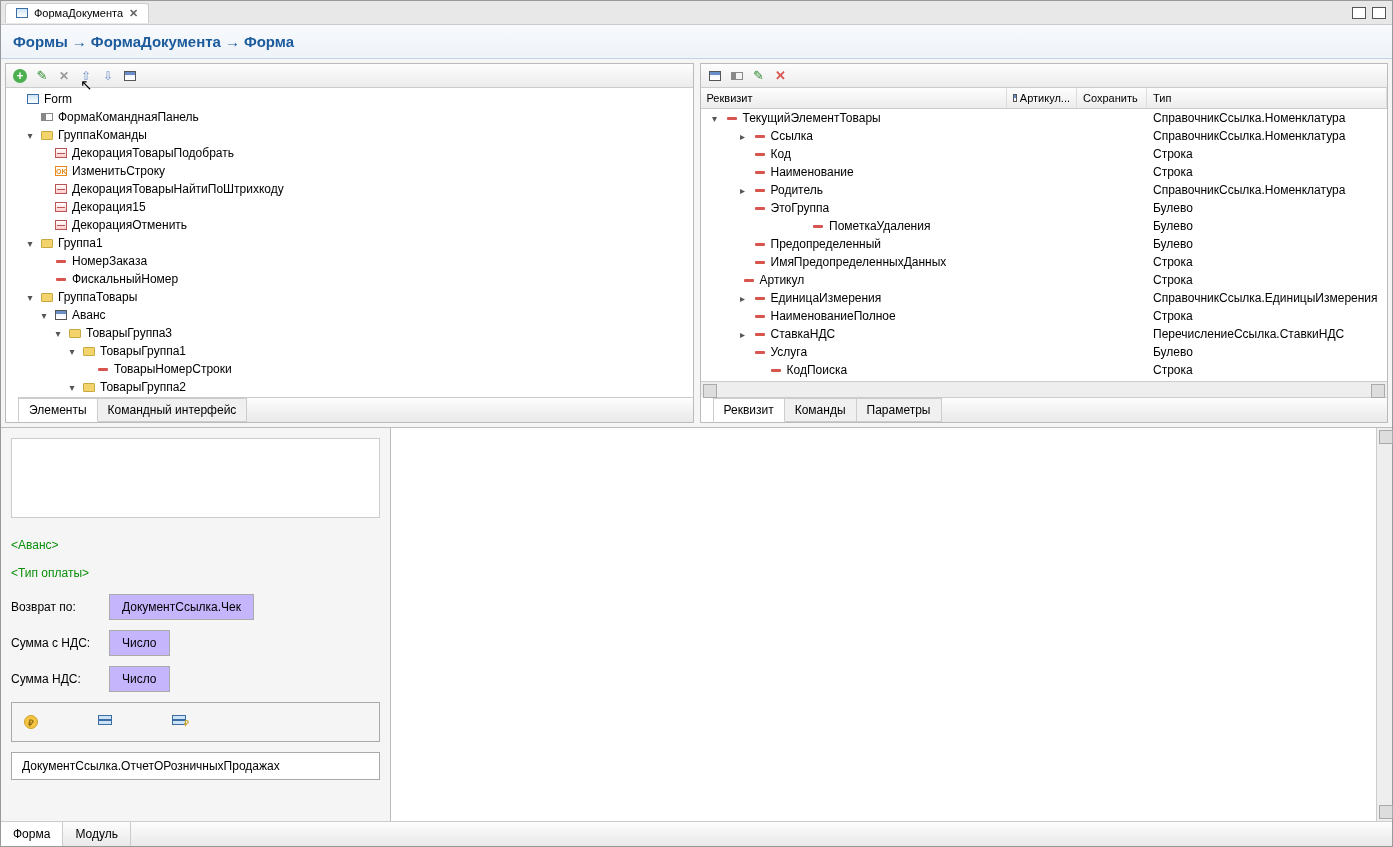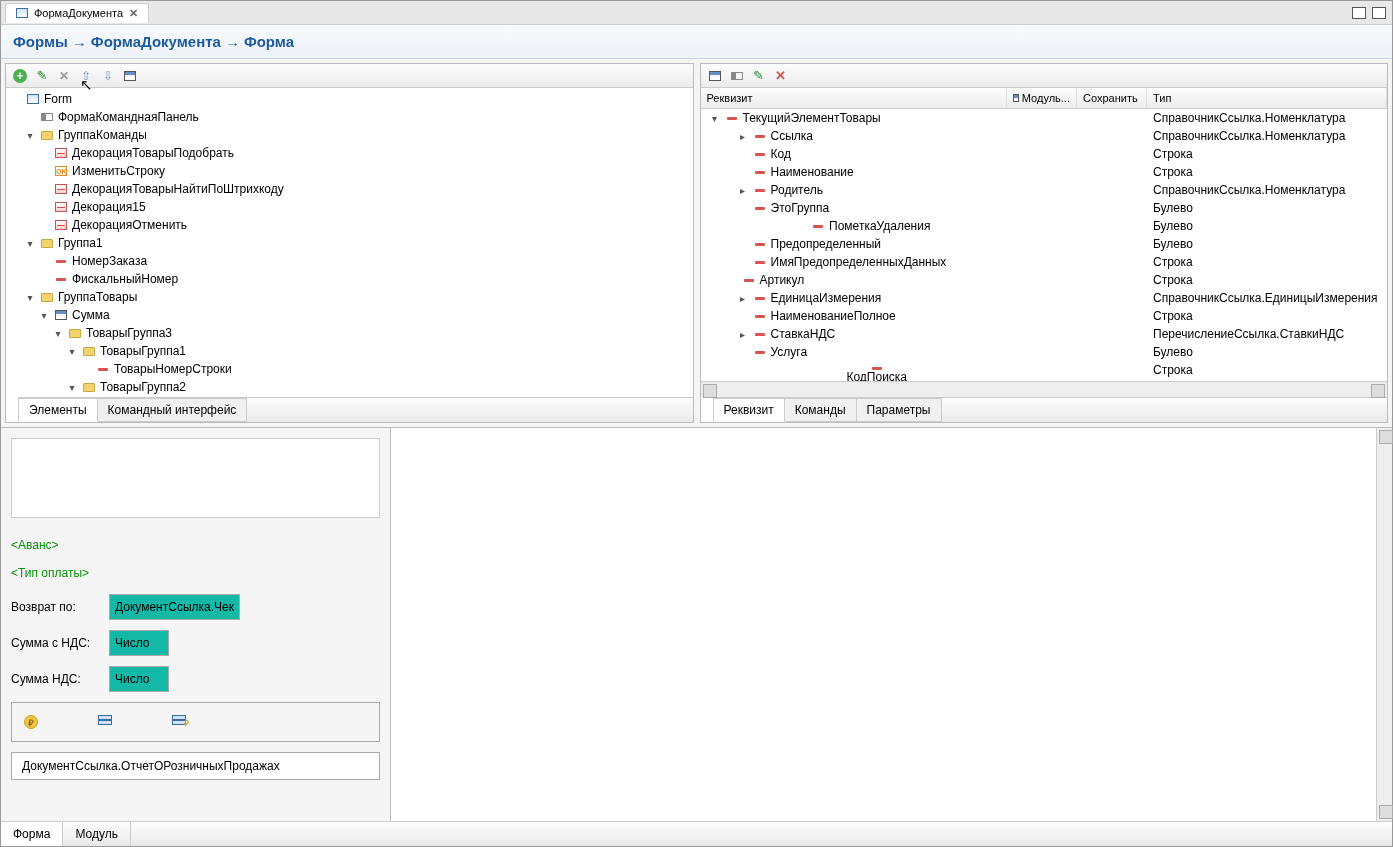--- a/index.html
+++ b/index.html
@@ -50,21 +50,21 @@
 .hscroll::before, .hscroll::after { content: ""; position: absolute; top: 2px; width: 12px; height: 12px; background: #ddd; border: 1px solid #aaa; }
 .hscroll::before { left: 2px; } .hscroll::after { right: 2px; }
 
 .bottom-split { flex: 1; display: flex; border-top: 1px solid #bbb; min-height: 0; }
 .preview-left { width: 390px; border-right: 1px solid #bbb; display: flex; flex-direction: column; }
 .preview-content { padding: 10px; flex: 1; overflow: auto; }
 .preview-blank { height: 80px; border: 1px solid #ccc; background: #fff; margin-bottom: 20px; }
 .placeholder-text { color: #0a8f0a; margin-bottom: 14px; }
 .field-row { display: flex; align-items: center; margin-bottom: 10px; gap: 8px; }
 .field-label { width: 90px; }
-.field-box { border: 1px solid #aaa; padding: 5px 5px; min-width: 60px; background: #14b8a6; }
+.field-box { border: 1px solid #aaa; padding: 5px 12px; min-width: 60px; background: #c4b5fd; }
 .icon-row { border: 1px solid #aaa; padding: 12px; display: flex; gap: 60px; margin-bottom: 10px; }
 .report-box { border: 1px solid #aaa; padding: 6px 10px; background: #fff; }
 
 .preview-right { flex: 1; position: relative; background: #fff; }
 .vscroll-fake { position: absolute; right: 0; top: 0; bottom: 0; width: 16px; background: #eee; border-left: 1px solid #ccc; }
 .vscroll-fake::before, .vscroll-fake::after { content:""; position: absolute; left: 2px; width: 12px; height: 12px; background: #ddd; border: 1px solid #aaa; }
 .vscroll-fake::before { top: 2px; } .vscroll-fake::after { bottom: 2px; }
 
 .footer-tabs { display: flex; border-top: 1px solid #ccc; background: linear-gradient(#fdfdfd,#e9e9e9); }
 .footer-tab { padding: 5px 12px; border-right: 1px solid #ccc; cursor: pointer; }
@@ -207,21 +207,21 @@
             <span class="icon">
               <span class="ic-folder"></span>
             </span>
             <span>ГруппаТовары</span>
           </div>
           <div class="tree-row indent-2">
             <span class="expander">▾</span>
             <span class="icon">
               <span class="ic-table"></span>
             </span>
-            <span>Сумма</span>
+            <span>Аванс</span>
           </div>
           <div class="tree-row indent-3">
             <span class="expander">▾</span>
             <span class="icon">
               <span class="ic-folder"></span>
             </span>
             <span>ТоварыГруппа3</span>
           </div>
           <div class="tree-row indent-4">
             <span class="expander">▾</span>
@@ -260,21 +260,21 @@
         <span class="tb-icon">
             <span class="ic-panel"></span>
           </span>
         <span class="tb-icon pencil">✎</span>
         <span class="tb-icon x-red">✕</span>
       </div>
       <div class="attr-header">
         <div class="col col-name">Реквизит</div>
         <div class="col col-use" style="display:flex;align-items:center;gap:3px;">
             <span class="ic-table" style="width:10px;height:8px;"></span>
-            <span>Модуль...</span>
+            <span>Артикул...</span>
           </div>
         <div class="col col-save">Сохранить</div>
         <div class="col col-type">Тип</div>
       </div>
       <div class="attr-rows" id="attrs">
           <div class="attr-row">
             <div class="cell cell-name" style="padding-left: 8px;">
               <span class="expander" style="width: 12px; text-align: center; font-size: 10px; color: rgb(85, 85, 85);">▾</span>
               <span class="ic-dash" style="margin: 0px 6px;"></span>
               <span>ТекущийЭлементТовары</span>
@@ -407,21 +407,21 @@
             <div class="cell cell-name" style="padding-left: 36px;">
               <span class="expander empty" style="width: 12px; text-align: center; font-size: 10px; color: rgb(85, 85, 85); visibility: hidden;">▸</span>
               <span class="ic-dash" style="margin: 0px 6px;"></span>
               <span>Услуга</span>
             </div>
             <div class="cell cell-use"></div>
             <div class="cell cell-save"></div>
             <div class="cell cell-type">Булево</div>
           </div>
           <div class="attr-row">
-            <div class="cell cell-name" style="padding-left: 52px; flex-direction: column;">
+            <div class="cell cell-name" style="padding-left: 52px;">
               <span class="expander empty" style="width: 12px; text-align: center; font-size: 10px; color: rgb(85, 85, 85); visibility: hidden;">▸</span>
               <span class="ic-dash" style="margin: 0px 6px;"></span>
               <span>КодПоиска</span>
             </div>
             <div class="cell cell-use"></div>
             <div class="cell cell-save"></div>
             <div class="cell cell-type">Строка</div>
           </div>
         </div>
       <div class="hscroll"></div>

